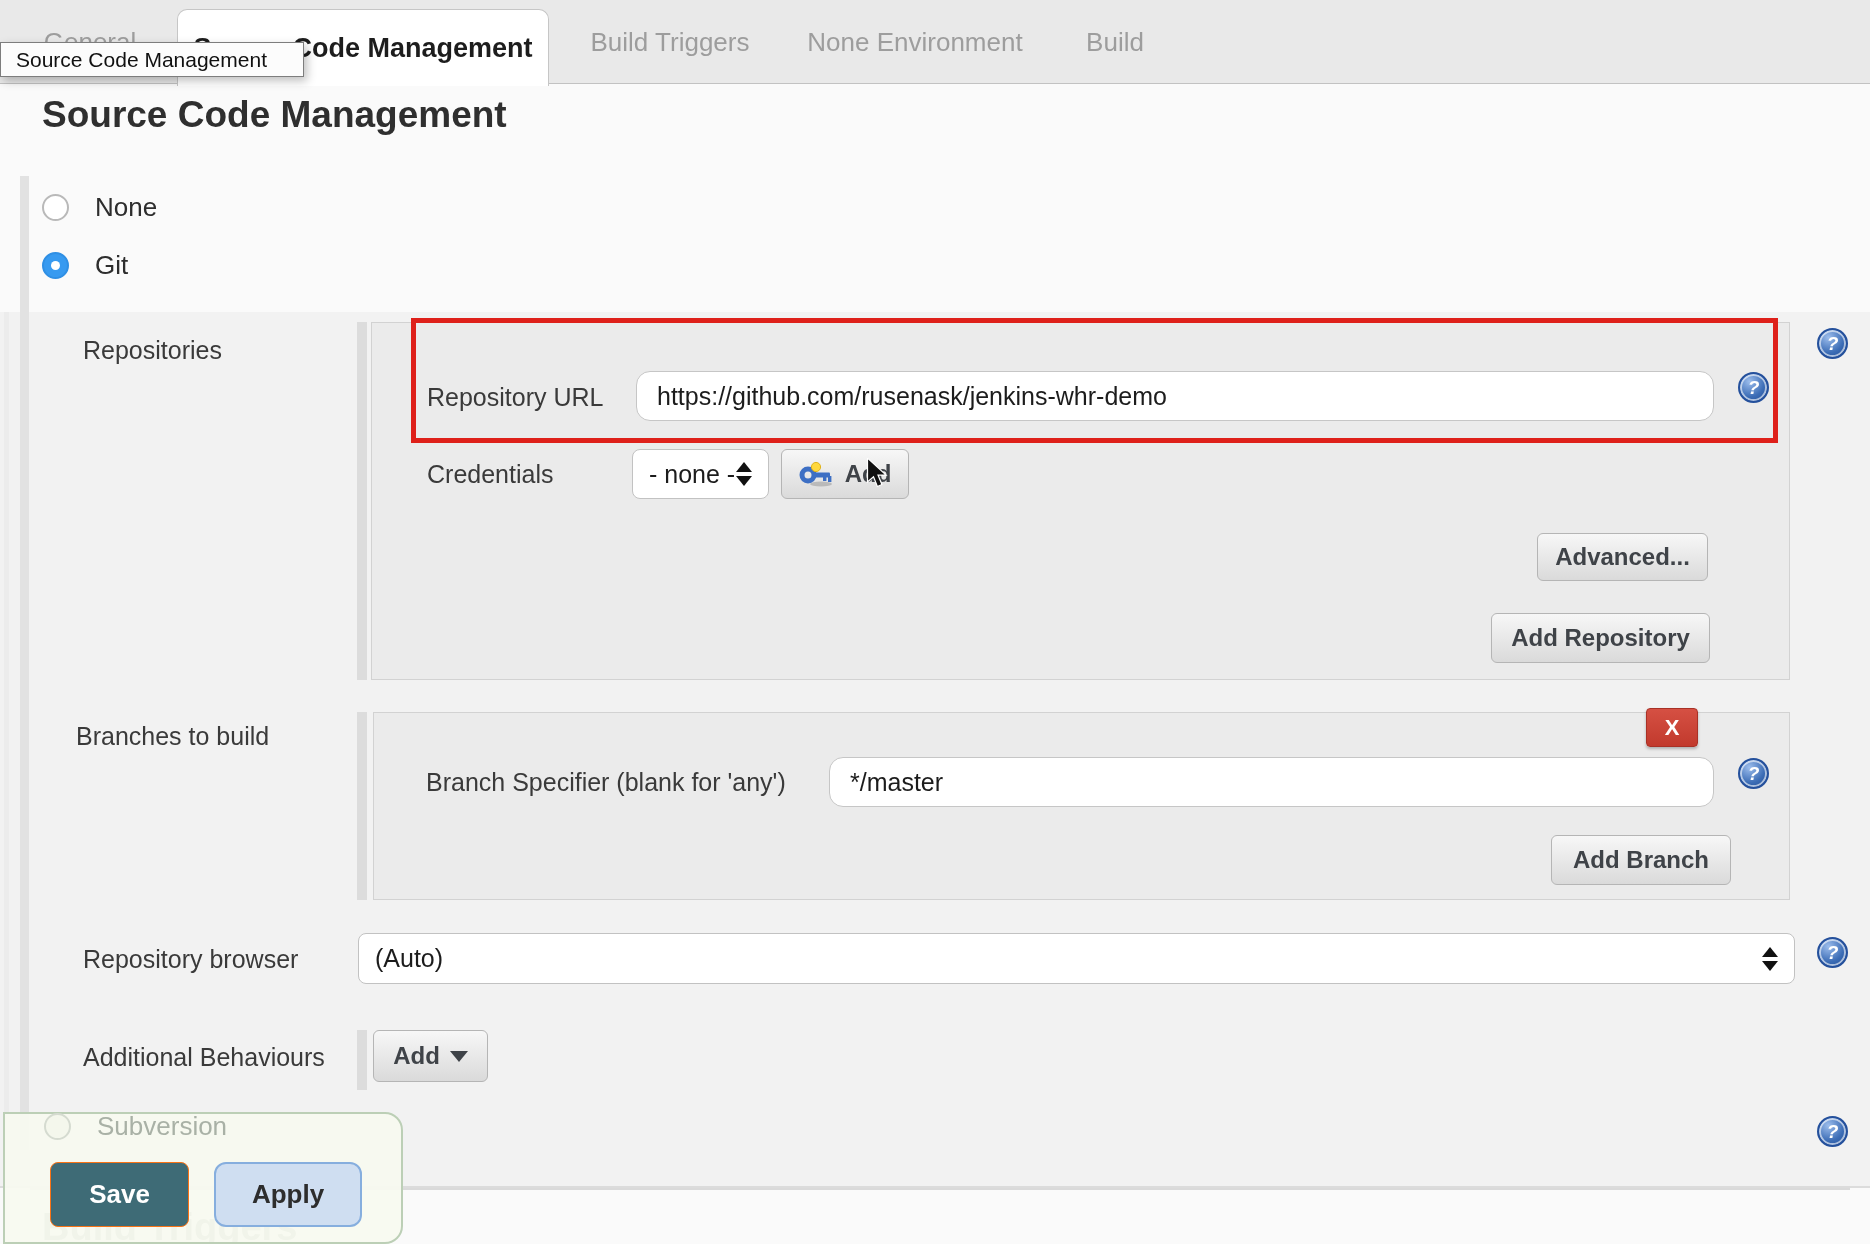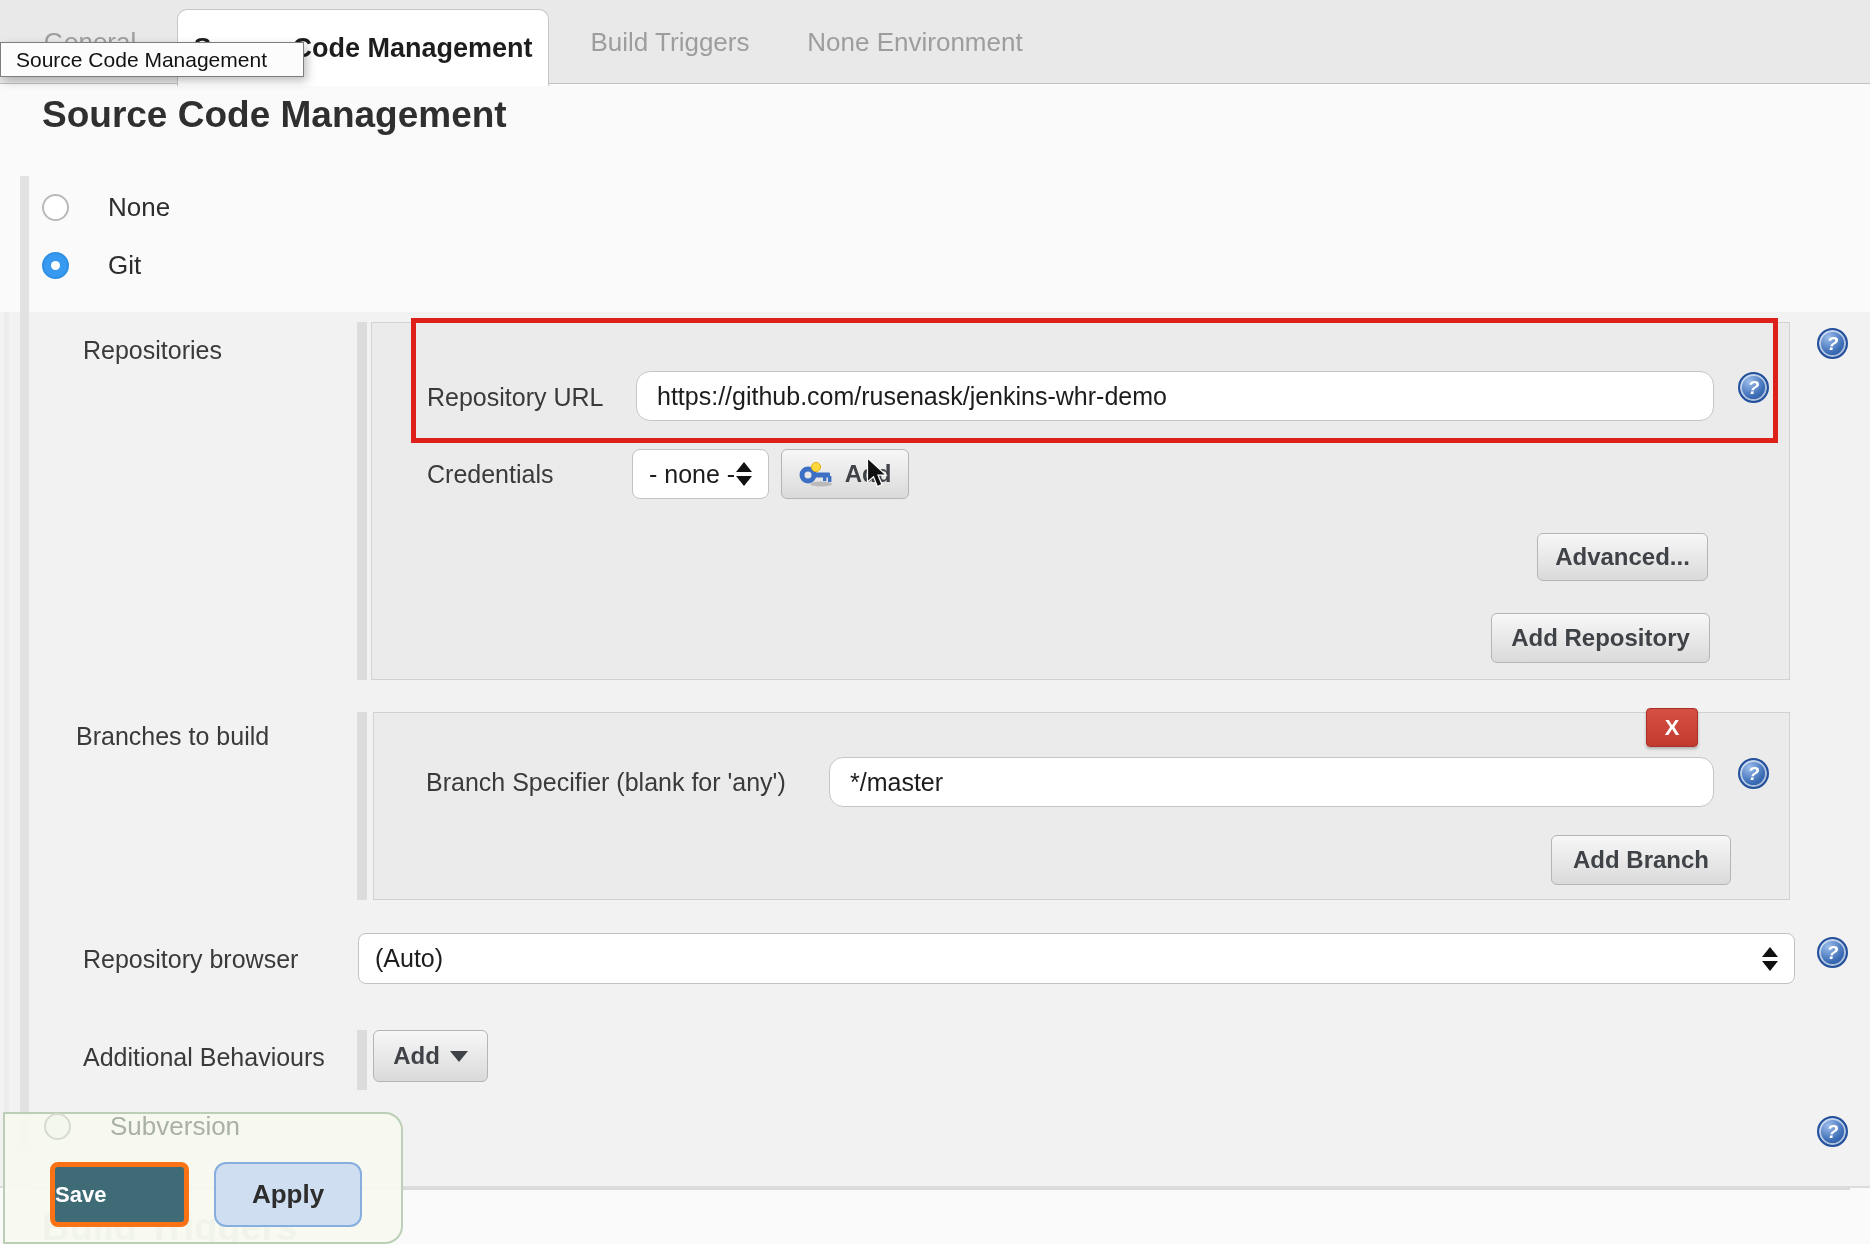--- a/index.html
+++ b/index.html
@@ -41,21 +41,21 @@
   .band {
     position:absolute; left:0; top:312px; width:1870px; height:876px;
     background:#f2f2f2; border-bottom:2px solid #dcdcdc;
   }
   .leftbar  { position:absolute; left:20px; top:176px; width:9px; height:974px; background:#e2e2e2; }
   .leftbar2 { position:absolute; left:4px;  top:312px; width:5px; height:838px; background:#ececec; }
 
   .row-label { position:absolute; font-size:25px; color:#3a3a3a; white-space:nowrap; }
 
   
-  .radio-row { position:absolute; display:flex; align-items:center; gap:39px;text-align:center; }
+  .radio-row { position:absolute; display:flex; align-items:center; gap:26px;text-align:center; }
   .radio { width:27px; height:27px; border-radius:50%; background:#fff; border:2px solid #b9b9b9;
            display:flex; align-items:center; justify-content:center; }
   .radio.checked { background:#379af0; border:2px solid #2f8fe4; }
   .radio.checked .dot { width:9px; height:9px; border-radius:50%; background:#fff; }
   .radio.faded { border-color:#d5dbd0; background:#f4f7ec; }
   .radio-label { font-size:26px; color:#2d2d2d; }
   .radio-label.faded { color:#a9b1a6; }
 
   
   .panel { position:absolute; background:#ebebeb; border:1px solid #d2d2d2; }
@@ -112,39 +112,40 @@
   .next-title {
     position:absolute; left:42px; top:1206px; font-size:38px; font-weight:bold; color:#97a29a; z-index:2;
   }
   .save-panel {
     position:absolute; left:3px; top:1112px; width:400px; height:132px;
     background:rgba(247,250,240,0.93); border:2px solid #bccfb6;
     border-radius:0 18px 18px 0; z-index:30;
   }
   .btn-save {
     position:absolute; left:45px; top:48px; width:139px; height:65px;
-    background:#3e6b76; border:5px solid #f97316; border-radius:8px;
-    color:#fff; font-size:22px; font-weight:bold;
-    display:flex; align-items:center; cursor:pointer;
+    background:#3e6b76; border:1px solid #f97316; border-radius:8px;
+    color:#fff; font-size:26px; font-weight:bold;
+    display:flex; align-items:center; justify-content:center; cursor:pointer;
   }
   .btn-apply {
     position:absolute; left:209px; top:48px; width:148px; height:65px;
     background:#cfdef1; border:2px solid #86aede; border-radius:12px;
     color:#2d2d2d; font-size:26px; font-weight:bold;
     display:flex; align-items:center; justify-content:center; cursor:pointer;
   }
   .cursor-icon { position:absolute; left:866px; top:458px; z-index:45; pointer-events:none; }
 </style>
 </head>
 <body>
 
 <div class="tabbar">
   <span class="tab-inactive" style="left:20px;width:140px;">General</span>
   <span class="tab-inactive" style="left:560px;width:220px;">Build Triggers</span>
   <span class="tab-inactive" style="left:790px;width:250px;">None Environment</span>
+  <span class="tab-inactive" style="left:1040px;width:150px;">Build</span>
   <div class="tab-active">
     <span>Source Code Management</span>
   </div>
 </div>
 <div class="tooltip">Source Code Management</div>
 
 <h1 class="page-title">Source Code Management</h1>
 
 <div class="band"></div>
 <div class="leftbar2"></div>

